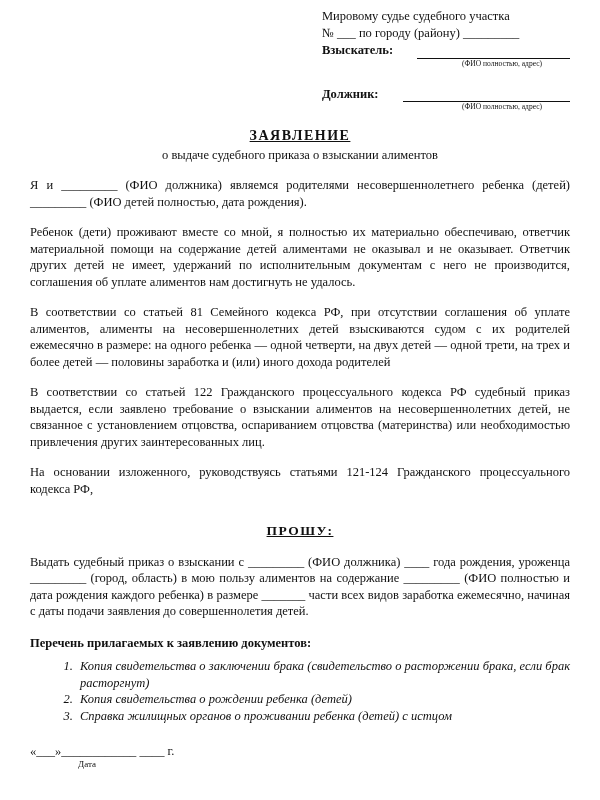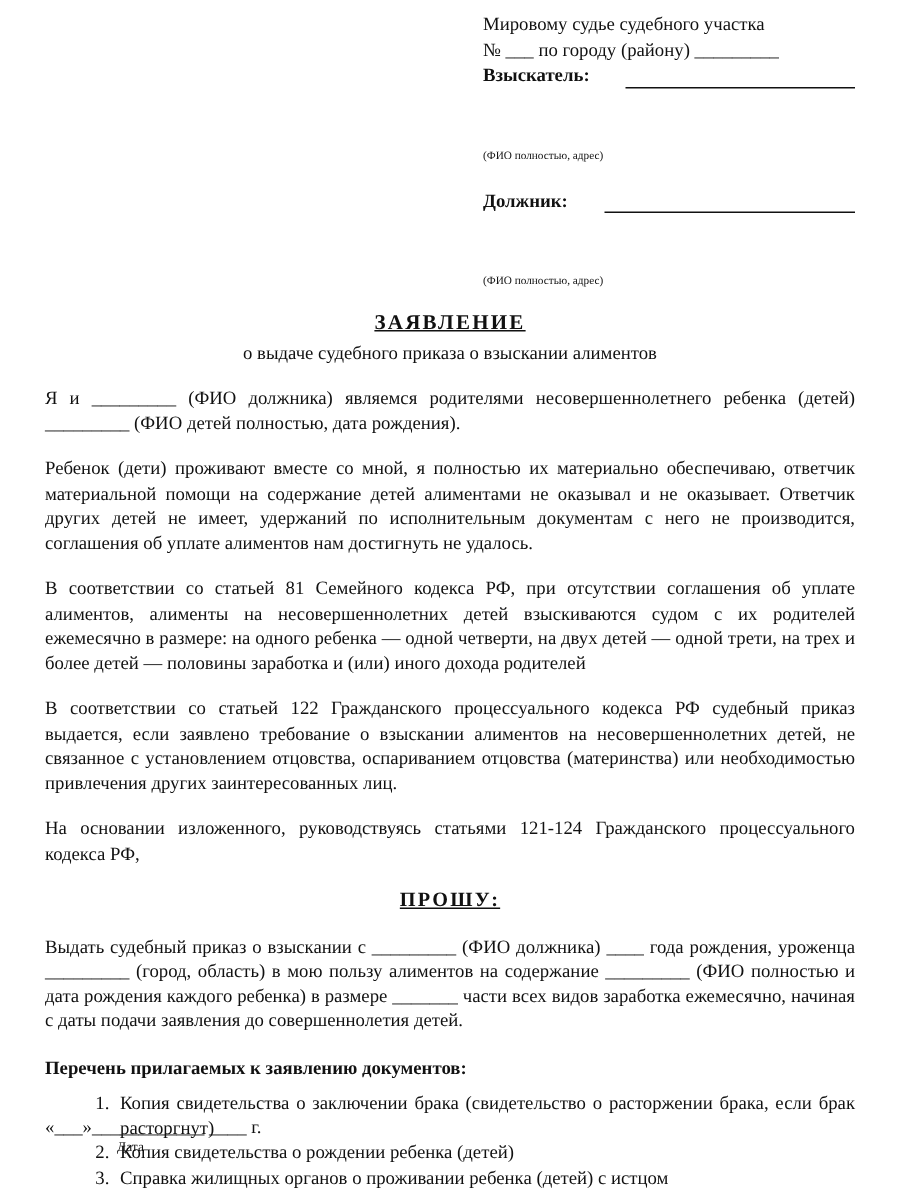--- a/index.html
+++ b/index.html
@@ -37,59 +37,60 @@
   .hdr-label { font-weight: bold; white-space: nowrap; }
   .hdr-blank {
     flex: 1;
     border-bottom: 1px solid #111;
     height: 13px;
     margin-left: 4px;
   }
   .hdr-hint {
     font-size: 7.5px;
     line-height: 9px;
+    text-align: right;
     padding-right: 28px;
     margin-bottom: 9px;
-    margin-top: 40px;
   }
   .hdr-gap { height: 8px; }
 
   
   .title-wrap { text-align: center; margin-top: 17px; }
   .doc-title {
     font-weight: bold;
     font-size: 14px;
     letter-spacing: 1.5px;
     text-decoration: underline;
   }
   .doc-subtitle { margin-top: 2px; font-family: Liberation Serif, serif; }
 
   
   .para {
     margin-top: 14px;
     text-align: justify;
   }
-  .request-heading-wrap { text-align: center; margin-top: 15px; }
+  .request-heading-wrap { text-align: center; margin-top: 26px; }
   .request-heading {
     font-weight: bold;
     font-size: 13.5px;
     letter-spacing: 1.5px;
     text-decoration: underline;
   }
   .attach-heading {
     margin-top: 15px;
     font-weight: bold;
   }
   ol.attach-list {
     margin: 7px 0 0 0;
     padding-left: 46px;
   }
   ol.attach-list li {
     padding-left: 4px;
     text-align: justify;
+    font-style: italic;
   }
 
   
   .footer {
     position: absolute;
     left: 30px;
     right: 30px;
     bottom: 30px;
     display: flex;
     justify-content: space-between;

